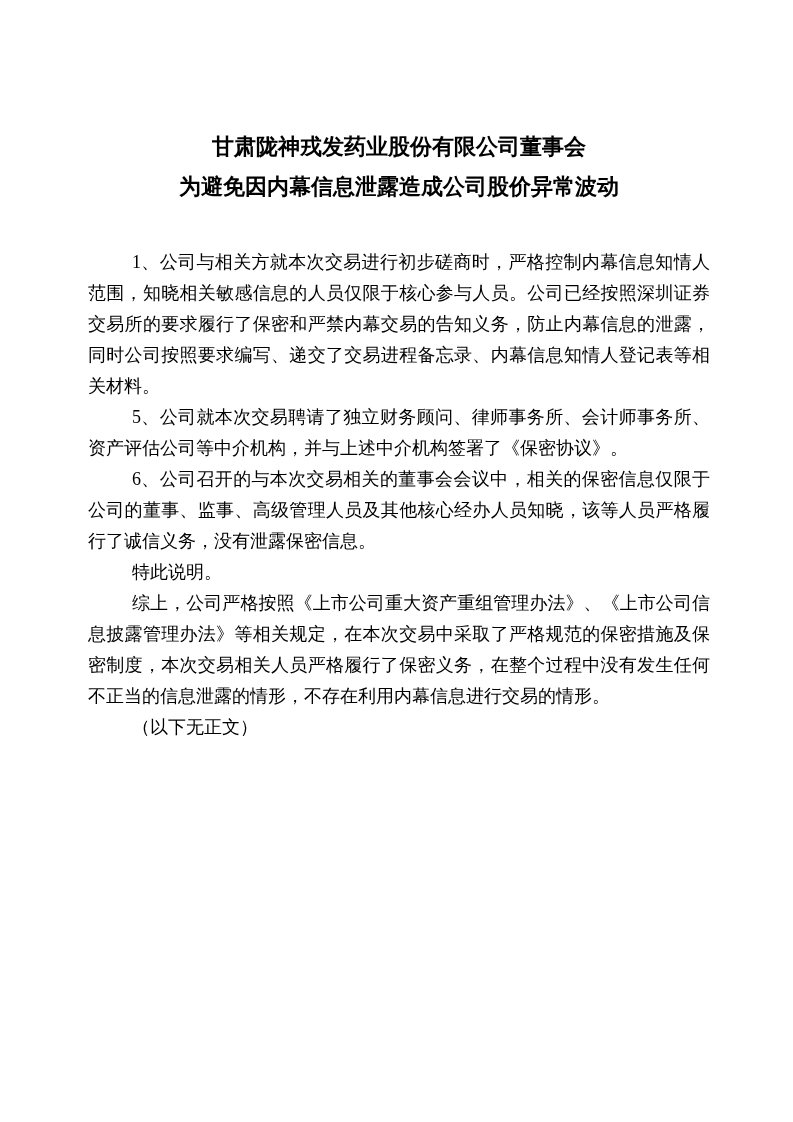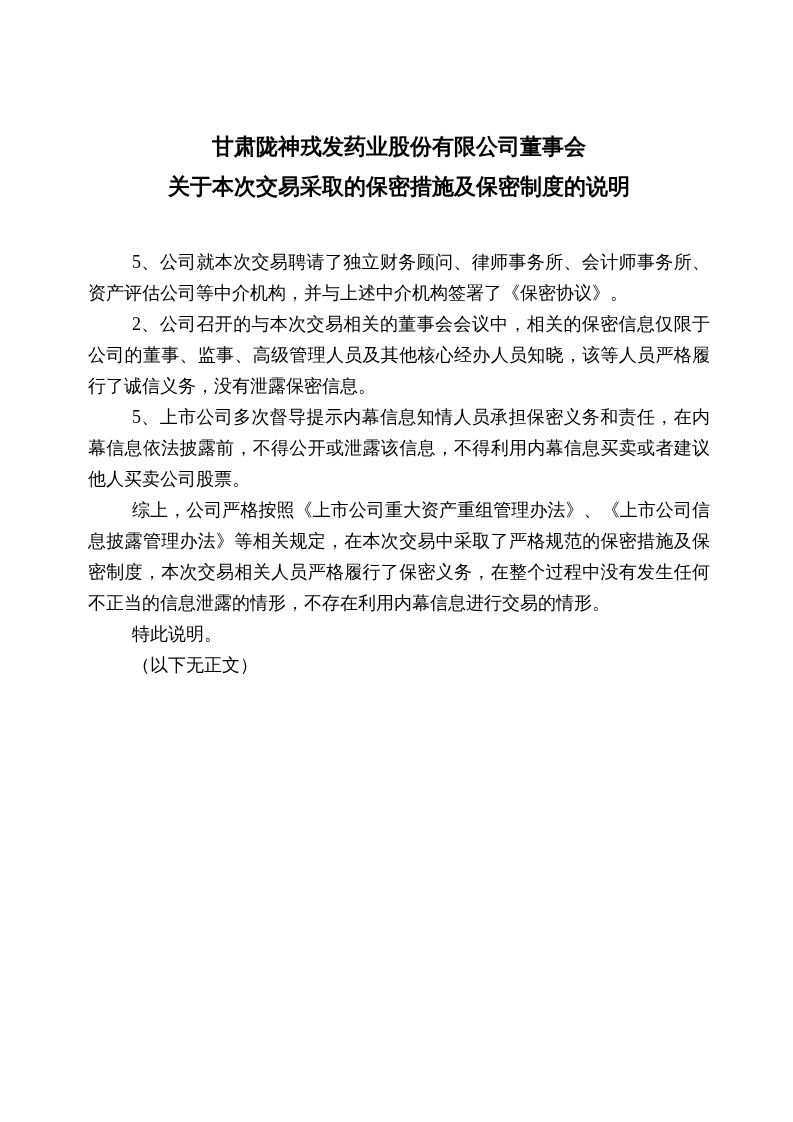--- a/index.html
+++ b/index.html
@@ -41,25 +41,25 @@
     text-indent: 44px;
   }
 </style>
 </head>
 <body>
 
 <div class="page">
 
   <div class="doc-title">
     <div class="title-line">甘肃陇神戎发药业股份有限公司董事会</div>
-    <div class="title-line">关于本次交易采取的保密措施及保密制度的说明</div>
+    <div class="title-line">为避免因内幕信息泄露造成公司股价异常波动</div>
   </div>
 
   <div class="doc-body">
+    <p class="para">1、公司与相关方就本次交易进行初步磋商时，严格控制内幕信息知情人范围，知晓相关敏感信息的人员仅限于核心参与人员。公司已经按照深圳证券交易所的要求履行了保密和严禁内幕交易的告知义务，防止内幕信息的泄露，同时公司按照要求编写、递交了交易进程备忘录、内幕信息知情人登记表等相关材料。</p>
     <p class="para">5、公司就本次交易聘请了独立财务顾问、律师事务所、会计师事务所、资产评估公司等中介机构，并与上述中介机构签署了《保密协议》。</p>
-    <p class="para">2、公司召开的与本次交易相关的董事会会议中，相关的保密信息仅限于公司的董事、监事、高级管理人员及其他核心经办人员知晓，该等人员严格履行了诚信义务，没有泄露保密信息。</p>
-    <p class="para">5、上市公司多次督导提示内幕信息知情人员承担保密义务和责任，在内幕信息依法披露前，不得公开或泄露该信息，不得利用内幕信息买卖或者建议他人买卖公司股票。</p>
+    <p class="para">6、公司召开的与本次交易相关的董事会会议中，相关的保密信息仅限于公司的董事、监事、高级管理人员及其他核心经办人员知晓，该等人员严格履行了诚信义务，没有泄露保密信息。</p>
+    <p class="para">特此说明。</p>
     <p class="para">综上，公司严格按照《上市公司重大资产重组管理办法》、《上市公司信息披露管理办法》等相关规定，在本次交易中采取了严格规范的保密措施及保密制度，本次交易相关人员严格履行了保密义务，在整个过程中没有发生任何不正当的信息泄露的情形，不存在利用内幕信息进行交易的情形。</p>
-    <p class="para">特此说明。</p>
     <p class="para">（以下无正文）</p>
   </div>
 
 </div>
 
 </body></html>

